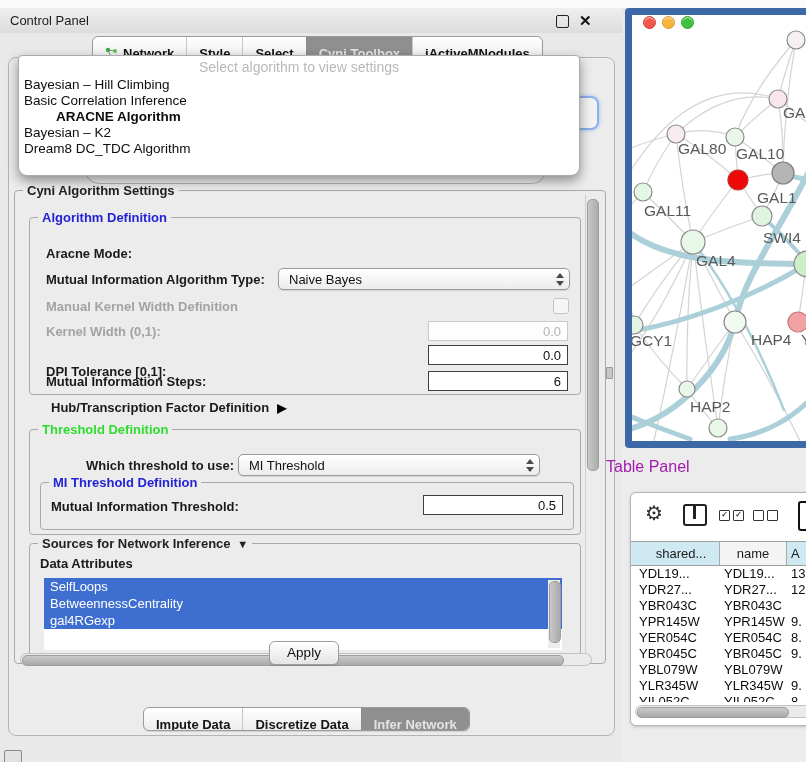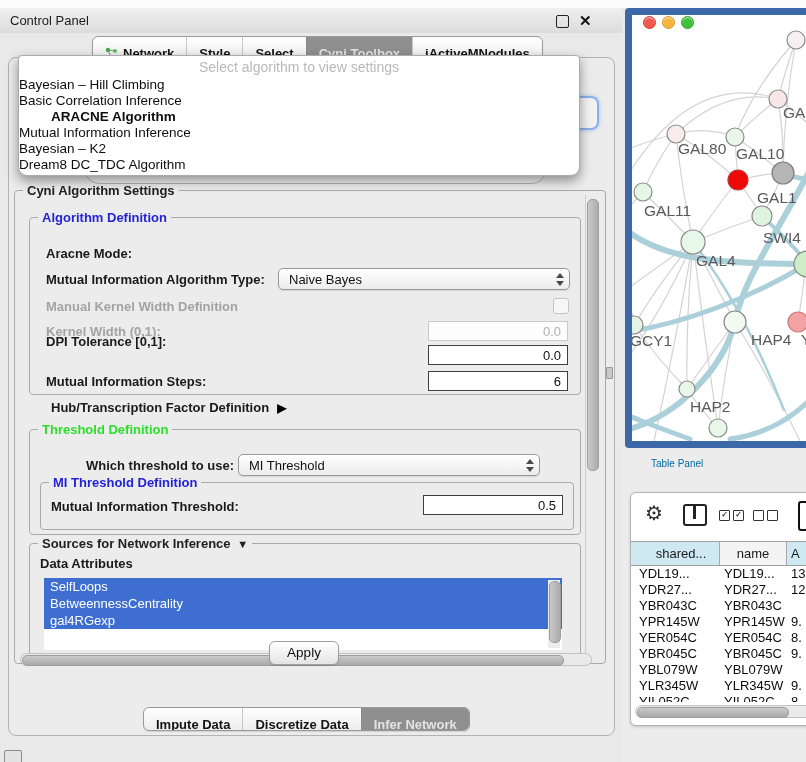--- a/index.html
+++ b/index.html
@@ -32,21 +32,21 @@
   .tab.selected{background:var(--selected-tab-gray);color:#e4e4e4;border-left-color:#8a8a8a;}
   .tab .ticon{margin-right:5px;display:inline-flex;}
   #top-tabs{left:92px;top:36px;}
   #bottom-tabs{left:143px;top:707px;}
 
   
   #algo-dropdown{left:18px;top:55px;width:560px;height:119px;background:#fff;
     border:1px solid #ababab;border-radius:4px 4px 9px 9px;z-index:50;
     box-shadow:0 5px 12px rgba(0,0,0,.40);}
   #dd-placeholder{height:18px;margin-top:3px;text-align:center;font-size:14px;color:#b9b9b9;}
-  .dd-item{height:16px;line-height:16px;font-size:13.5px;color:#0d0d0d;}
+  .dd-item{height:16px;line-height:16px;padding-left:5px;font-size:13.5px;color:#0d0d0d;}
   .dd-item.bold{font-weight:bold;margin-left:32px;}
 
   
   #behind-combo-focus{left:380px;top:96px;width:215px;height:30px;background:#f2f2f2;
     border:2px solid #8cb0e8;border-radius:8px;box-shadow:0 0 4px #9ec0ef;z-index:10;}
   #behind-combo-gal{left:85px;top:152px;width:445px;height:30px;background:#f4f4f4;
     border:1px solid #b5b5b5;border-radius:14px;z-index:10;font-size:13px;color:#a9a9a9;
     line-height:26px;padding-left:14px;}
 
   
@@ -100,21 +100,21 @@
   #right-bg{left:622px;top:448px;width:184px;height:314px;background:#ececec;}
   #net-window{left:625px;top:8px;width:200px;height:440px;background:var(--window-blue);border-radius:4px;}
   #net-inner{left:632px;top:15px;width:174px;height:426px;background:#ffffff;}
   .tlight{position:absolute;top:16px;width:11px;height:11px;border-radius:50%;box-shadow:inset 0 1px 1px rgba(255,255,255,.7);}
   #tl-red{left:643px;background:#f2564d;border:1px solid #ce3c36;}
   #tl-yellow{left:662px;background:#f6b53c;border:1px solid #d1962e;}
   #tl-green{left:681px;background:#3ec23c;border:1px solid #2f9e31;}
   #net-canvas{left:632px;top:30px;width:174px;height:411px;}
 
   
-  #table-panel-title{left:651px;top:458px;font-size:10px;color:#0369a1;}
+  #table-panel-title{left:606px;top:458px;font-size:16px;color:#a21caf;}
   #table-panel{left:630px;top:492px;width:200px;height:232px;background:#ffffff;border:1px solid #b4b4b4;
     border-radius:6px;box-shadow:0 1px 3px rgba(0,0,0,.18);overflow:hidden;}
   #tp-toolbar{position:absolute;left:0;top:0;width:100%;height:46px;}
   #gear-ic{position:absolute;left:14px;top:8px;font-size:20px;color:#2e2e2e;}
   #cols-ic{position:absolute;left:52px;top:11px;width:20px;height:18px;border:2.5px solid #222;border-radius:3px;}
   #cols-ic:before{content:"";position:absolute;left:8px;top:0;width:2.5px;height:13px;background:#222;}
   .cb-pair{position:absolute;top:17px;display:flex;gap:3px;}
   .mini-cb{width:9px;height:9px;border:1.6px solid #333;border-radius:1px;font-size:8px;line-height:8px;text-align:center;color:#333;font-weight:bold;}
   #partial-ic{position:absolute;left:167px;top:8px;width:40px;height:26px;border:2.5px solid #111;border-radius:3px;background:#fff;}
   #tp-header{position:absolute;left:0;top:48px;width:100%;height:23px;display:flex;border-top:1px solid #9f9f9f;border-bottom:1px solid #9f9f9f;}
@@ -174,21 +174,20 @@
 
 <div class="abs" id="behind-combo-focus"></div>
 <div class="abs" id="behind-combo-gal">galFiltered.sif default node</div>
 
 <div class="abs" id="algo-dropdown">
   <div id="dd-placeholder">Select algorithm to view settings</div>
   <div id="dd-items">
       <div class="dd-item">Bayesian – Hill Climbing</div>
       <div class="dd-item">Basic Correlation Inference</div>
       <div class="dd-item bold">ARACNE Algorithm</div>
-      <div class="dd-item">Mutual Information Inference</div>
       <div class="dd-item">Bayesian – K2</div>
       <div class="dd-item">Dream8 DC_TDC Algorithm</div>
     </div>
 </div>
 
 <div class="groupbox" id="settings-box" style="left:14px;top:190px;width:590px;height:472px;">
   <span class="legend">Cyni Algorithm Settings</span>
 
   <div class="groupbox" style="left:14px;top:26px;width:550px;height:176px;">
     <span class="legend blue">Algorithm Definition</span>
@@ -203,21 +202,21 @@
           <span class="down"></span>
         </span>
     </div>
 
     <span class="lbl disabled" style="left:16px;top:81px;">Manual Kernel Width Definition</span>
     <span class="checkbox" style="left:523px;top:80px;"></span>
 
     <span class="lbl disabled" style="left:16px;top:106px;">Kernel Width (0,1):</span>
     <div class="field disabled" style="left:398px;top:103px;width:140px;">0.0</div>
 
-    <span class="lbl" style="left:16px;top:116px;">DPI Tolerance [0,1]:</span>
+    <span class="lbl" style="left:16px;top:146px;">DPI Tolerance [0,1]:</span>
     <div class="field" style="left:398px;top:127px;width:140px;">0.0</div>
 
     <span class="lbl" style="left:16px;top:156px;">Mutual Information Steps:</span>
     <div class="field" style="left:398px;top:153px;width:140px;">6</div>
   </div>
 
   <div class="abs" id="hub-row" style="left:36px;top:209px;">
     <span>Hub/Transcription Factor Definition</span><span id="hub-arrow">▶</span>
   </div>
 

